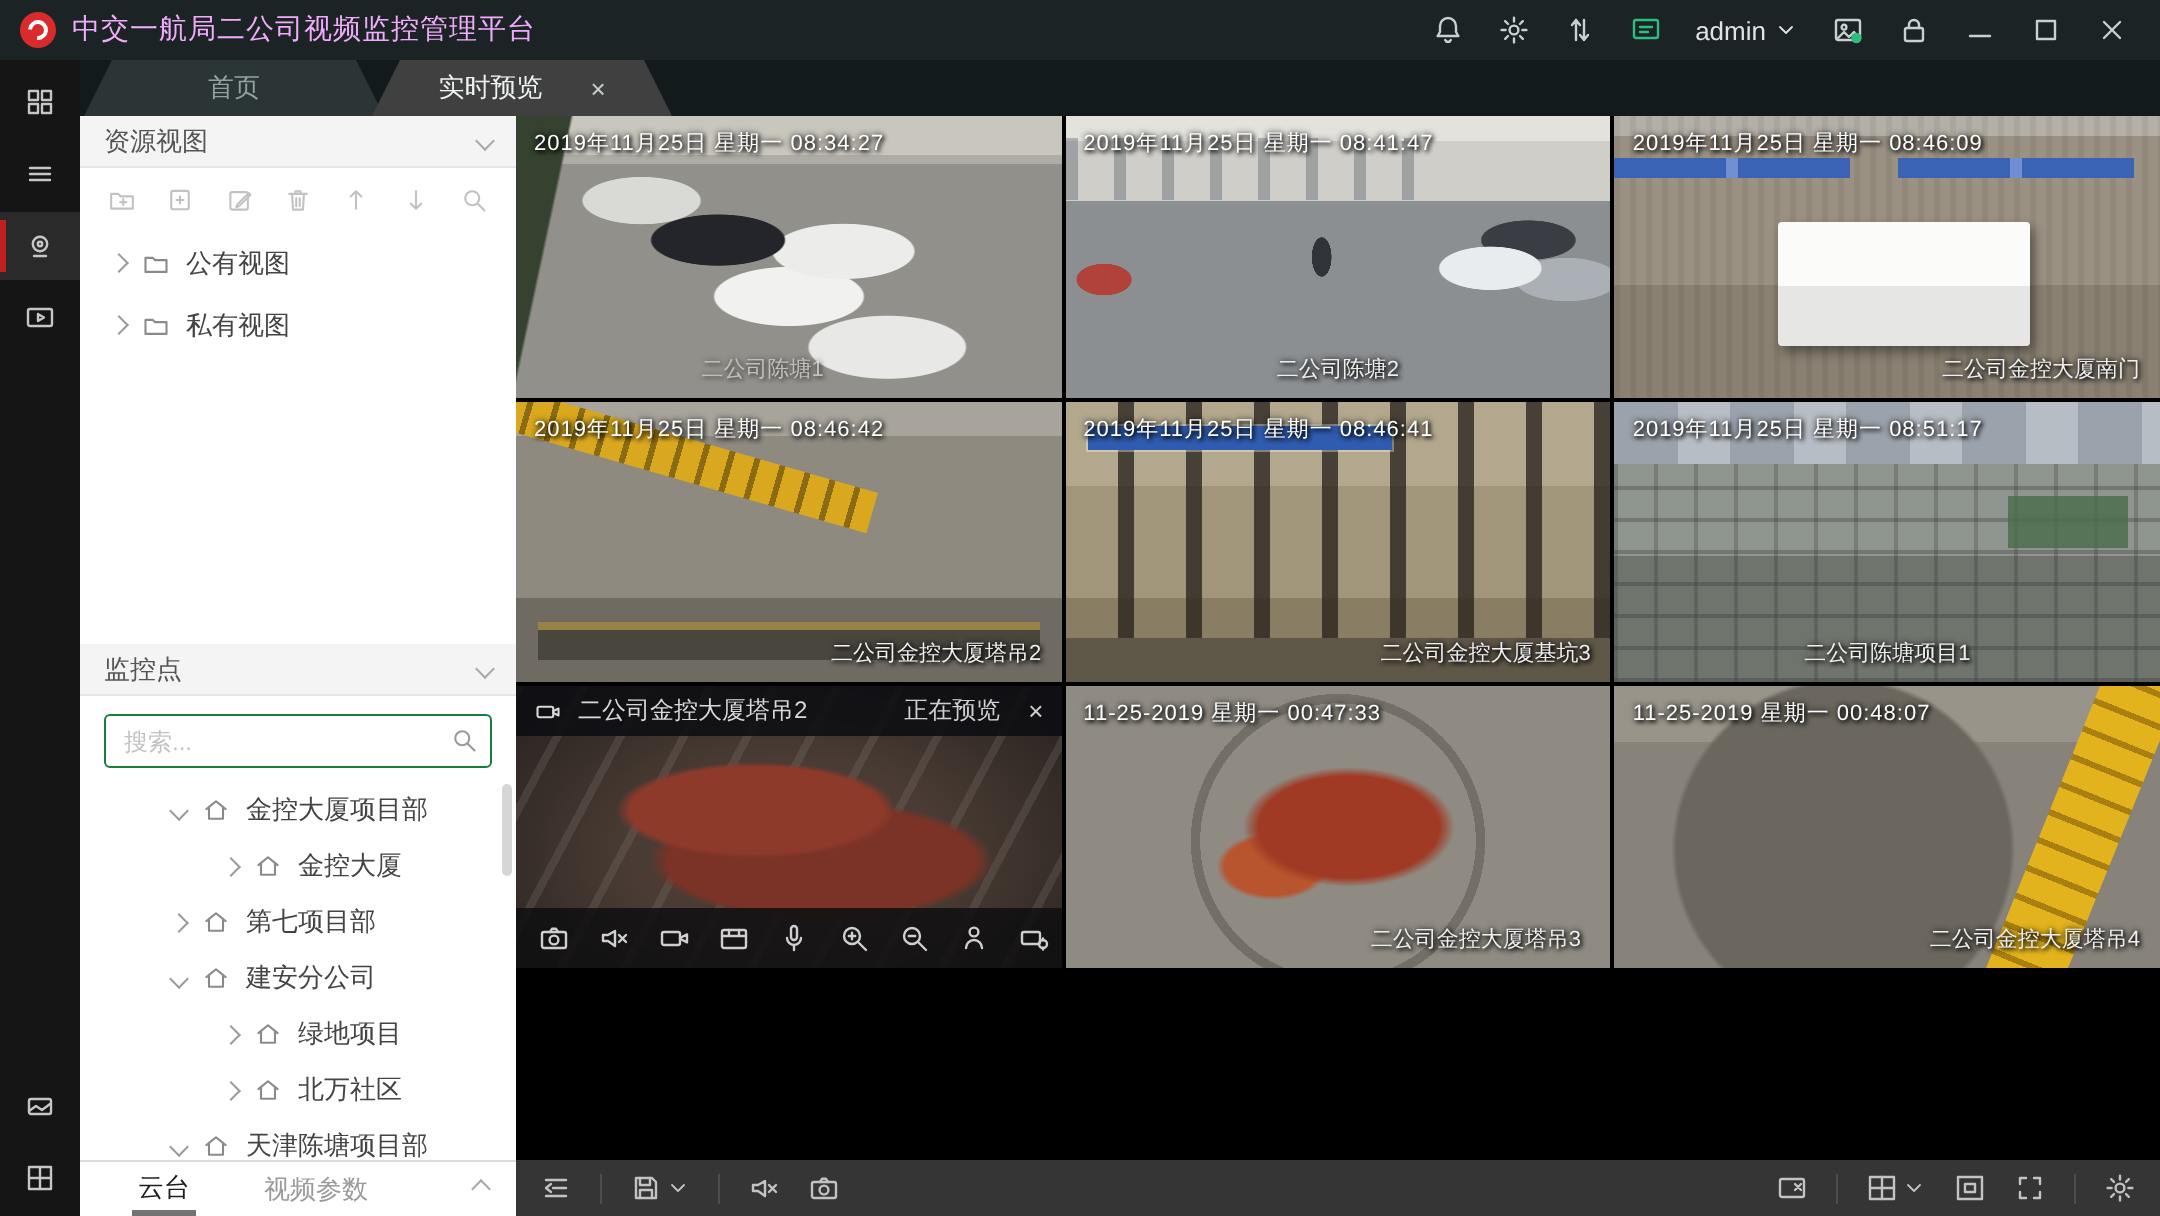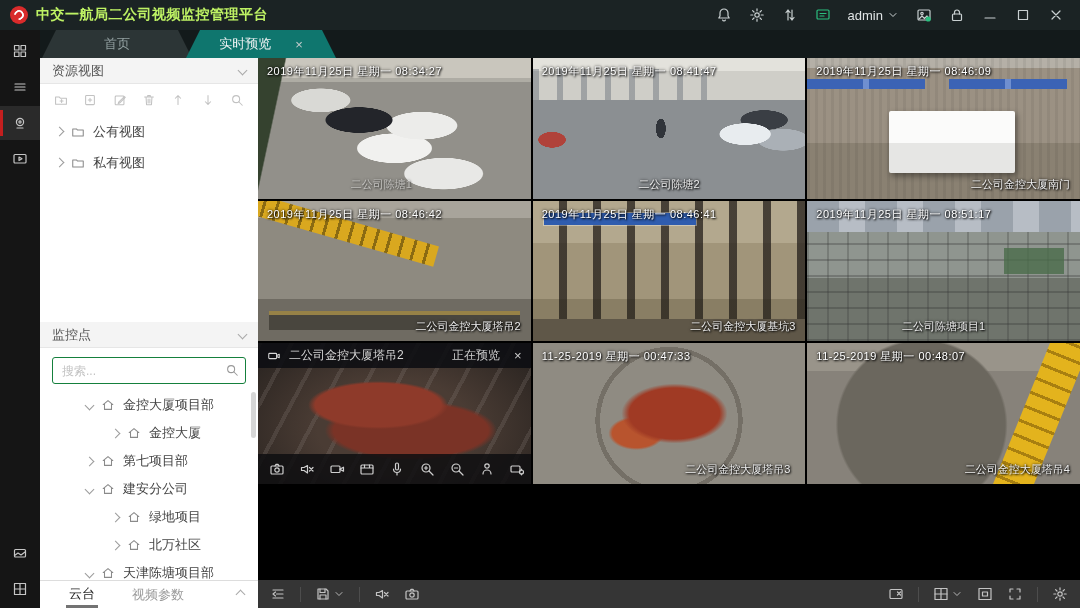--- a/index.html
+++ b/index.html
@@ -9,34 +9,34 @@
   .ic{width:16px;height:16px;stroke:currentColor;fill:none;stroke-width:1.2;stroke-linecap:round;stroke-linejoin:round}
   .ic14{width:14px;height:14px;stroke:currentColor;fill:none;stroke-width:1.2;stroke-linecap:round;stroke-linejoin:round}
   .ic12{width:12px;height:12px;stroke:currentColor;fill:none;stroke-width:1.2;stroke-linecap:round;stroke-linejoin:round}
 
   
   #titlebar{position:absolute;left:0;top:0;width:1080px;height:30px;background:#1b2324;
     display:flex;align-items:center;padding:0 10px;gap:8px;z-index:9}
   .logo{width:18px;height:18px;border-radius:50%;background:#d92b2b;position:relative;flex:none}
   .logo::after{content:"";position:absolute;inset:4px;border:2px solid #fff;border-radius:50%;
     border-left-color:transparent;transform:rotate(-40deg)}
-  .app-title{color:#bef264;font-size:14px;font-weight:bold;letter-spacing:.5px}
+  .app-title{color:#f0abfc;font-size:14px;font-weight:normal;letter-spacing:.5px}
   .tb-icons{margin-left:auto;display:flex;align-items:center;gap:17px;color:#c9d0d1;padding-right:6px}
   .tb-icons>*{cursor:pointer}
   .tb-user{display:flex;align-items:center;gap:4px;font-size:13px;color:#dfe3e4}
   .mon-ic{color:#2bbf7f}
 
   
   #tabbar{position:absolute;left:40px;top:30px;width:1040px;height:28px;background:#131a1b;
     display:flex;align-items:flex-start}
   .tab{height:28px;display:flex;align-items:center;justify-content:center;gap:24px;
     padding:0 30px;min-width:150px;font-size:13px;
     clip-path:polygon(14px 0,calc(100% - 14px) 0,100% 100%,0 100%)}
   .tab.inactive{background:#2c3536;color:#93a0a1;margin-left:2px}
-  .tab.active{background:#0f766e;color:#eef2f3;margin-left:-6px}
+  .tab.active{background:#404040;color:#eef2f3;margin-left:-6px}
   .tab-close{font-size:13px;color:#c6cdce;cursor:pointer}
 
   
   #rail{position:absolute;left:0;top:30px;width:40px;height:578px;background:#151515;
     display:flex;flex-direction:column;align-items:stretch;padding-top:4px}
   .rail-item{height:34px;display:flex;align-items:center;justify-content:center;
     color:#c6c6c6;position:relative;margin-bottom:2px;cursor:pointer}
   .rail-item.active{background:#2a2a2a}
   .rail-item.active::before{content:"";position:absolute;left:0;top:4px;bottom:4px;width:3px;background:#c41f1f}
   .rail-spacer{flex:1}

